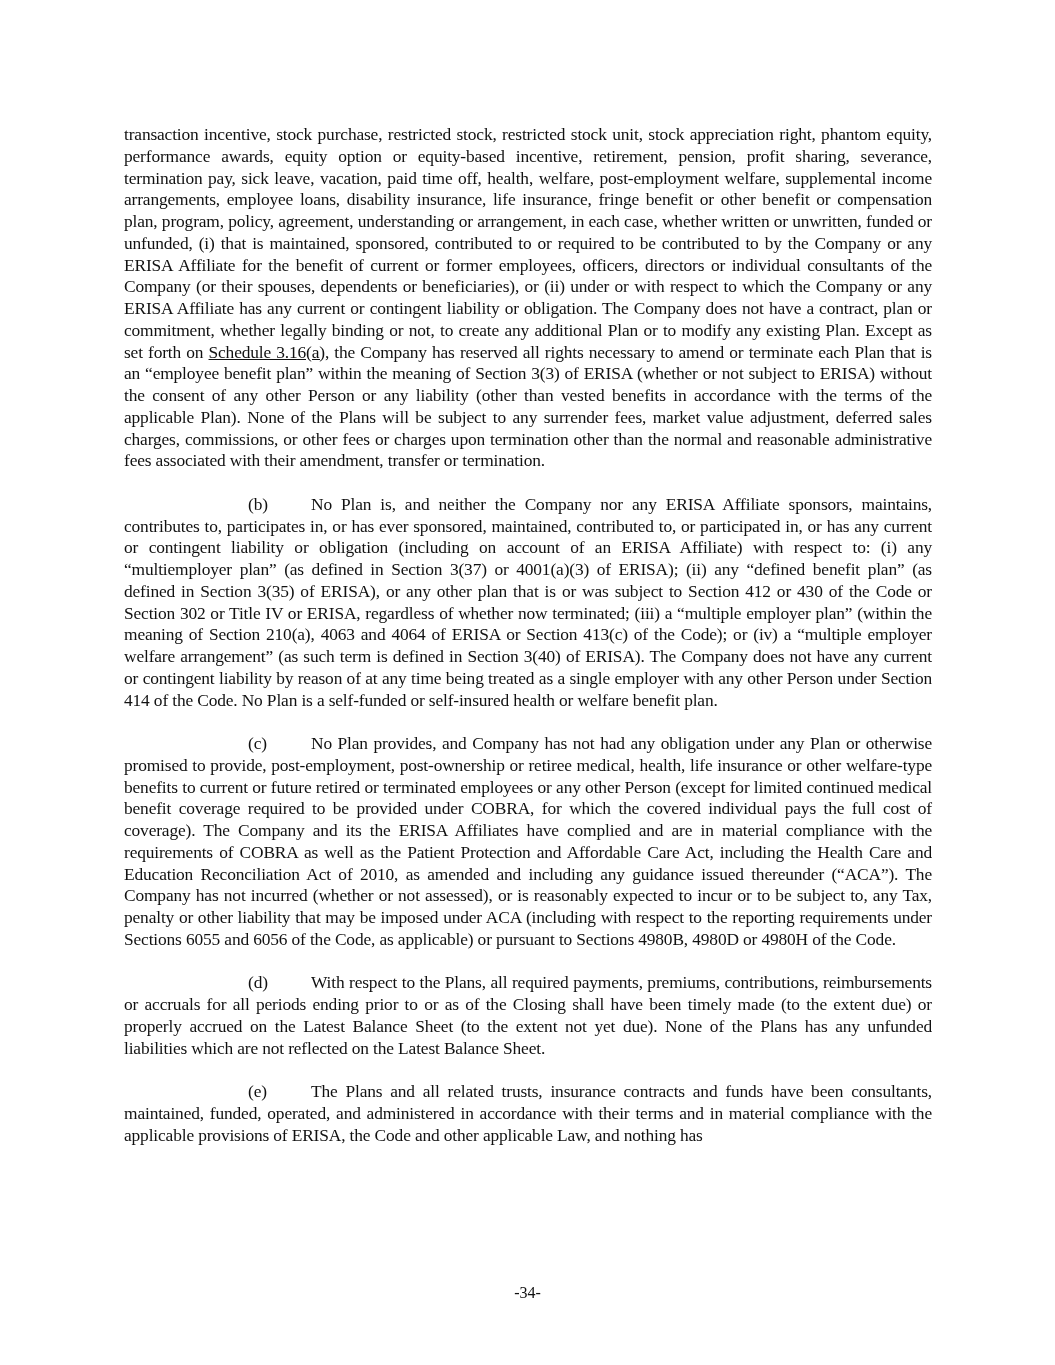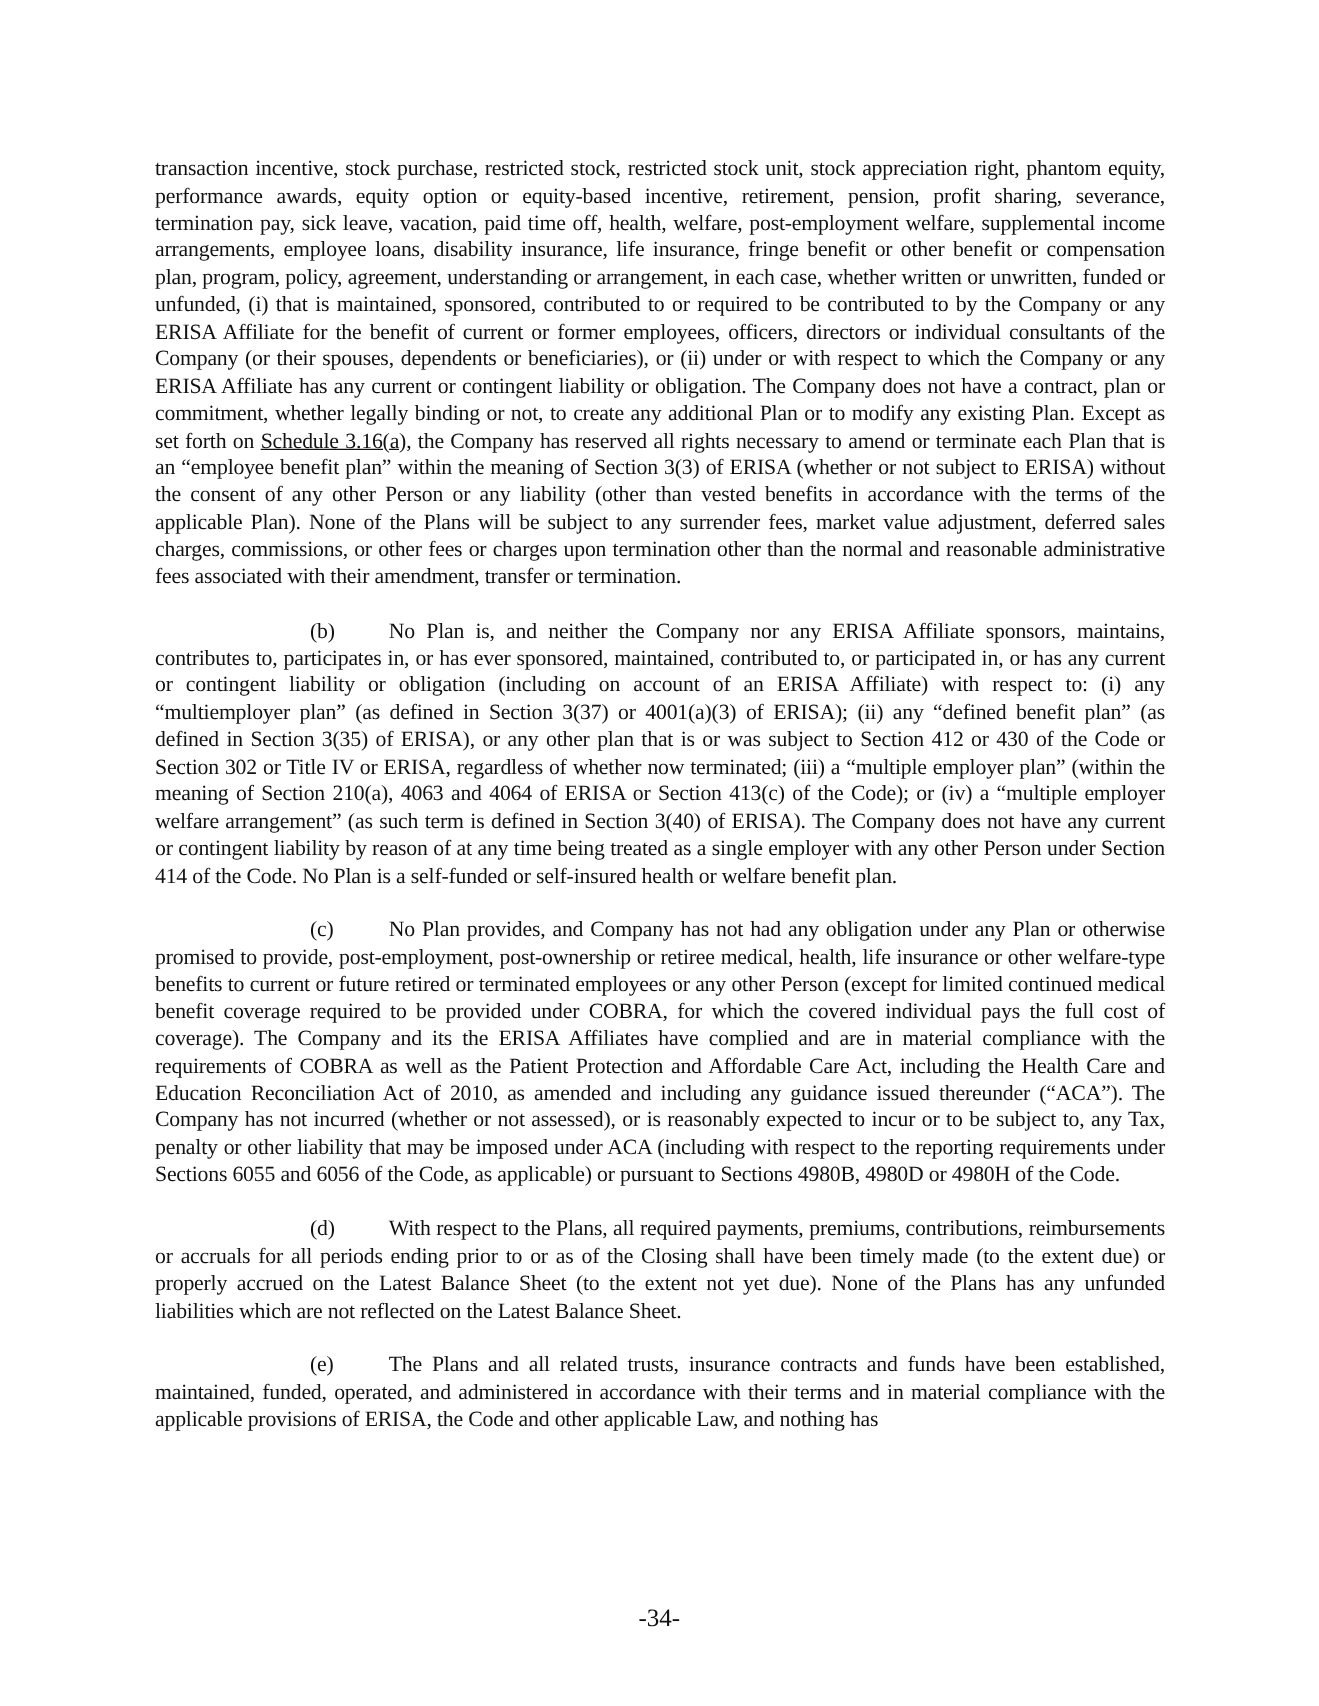--- a/index.html
+++ b/index.html
@@ -36,33 +36,33 @@
     }
     .u {
       text-decoration: underline;
     }
     .page-number {
       position: absolute;
       top: 1284px;
       left: 0;
       width: 1055px;
       text-align: center;
-      font-size: 20px;
+      font-size: 16px;
     }
   </style>
 </head>
 <body>
 
 <div class="page">
 
   <p class="para"><span>transaction incentive, stock purchase, restricted stock, restricted stock unit, stock appreciation right, phantom equity, performance awards, equity option or equity-based incentive, retirement, pension, profit sharing, severance, termination pay, sick leave, vacation, paid time off, health, welfare, post-employment welfare, supplemental income arrangements, employee loans, disability insurance, life insurance, fringe benefit or other benefit or compensation plan, program, policy, agreement, understanding or arrangement, in each case, whether written or unwritten, funded or unfunded, (i) that is maintained, sponsored, contributed to or required to be contributed to by the Company or any ERISA Affiliate for the benefit of current or former employees, officers, directors or individual consultants of the Company (or their spouses, dependents or beneficiaries), or (ii) under or with respect to which the Company or any ERISA Affiliate has any current or contingent liability or obligation. The Company does not have a contract, plan or commitment, whether legally binding or not, to create any additional Plan or to modify any existing Plan. Except as set forth on </span><span class="u">Schedule 3.16(a)</span><span>, the Company has reserved all rights necessary to amend or terminate each Plan that is an “employee benefit plan” within the meaning of Section 3(3) of ERISA (whether or not subject to ERISA) without the consent of any other Person or any liability (other than vested benefits in accordance with the terms of the applicable Plan). None of the Plans will be subject to any surrender fees, market value adjustment, deferred sales charges, commissions, or other fees or charges upon termination other than the normal and reasonable administrative fees associated with their amendment, transfer or termination.</span></p>
 
   <p class="para"><span class="marker">(b)</span><span>No Plan is, and neither the Company nor any ERISA Affiliate sponsors, maintains, contributes to, participates in, or has ever sponsored, maintained, contributed to, or participated in, or has any current or contingent liability or obligation (including on account of an ERISA Affiliate) with respect to: (i) any “multiemployer plan” (as defined in Section 3(37) or 4001(a)(3) of ERISA); (ii) any “defined benefit plan” (as defined in Section 3(35) of ERISA), or any other plan that is or was subject to Section 412 or 430 of the Code or Section 302 or Title IV or ERISA, regardless of whether now terminated; (iii) a “multiple employer plan” (within the meaning of Section 210(a), 4063 and 4064 of ERISA or Section 413(c) of the Code); or (iv) a “multiple employer welfare arrangement” (as such term is defined in Section 3(40) of ERISA). The Company does not have any current or contingent liability by reason of at any time being treated as a single employer with any other Person under Section 414 of the Code. No Plan is a self-funded or self-insured health or welfare benefit plan.</span></p>
 
   <p class="para"><span class="marker">(c)</span><span>No Plan provides, and Company has not had any obligation under any Plan or otherwise promised to provide, post-employment, post-ownership or retiree medical, health, life insurance or other welfare-type benefits to current or future retired or terminated employees or any other Person (except for limited continued medical benefit coverage required to be provided under COBRA, for which the covered individual pays the full cost of coverage). The Company and its the ERISA Affiliates have complied and are in material compliance with the requirements of COBRA as well as the Patient Protection and Affordable Care Act, including the Health Care and Education Reconciliation Act of 2010, as amended and including any guidance issued thereunder (“ACA”). The Company has not incurred (whether or not assessed), or is reasonably expected to incur or to be subject to, any Tax, penalty or other liability that may be imposed under ACA (including with respect to the reporting requirements under Sections 6055 and 6056 of the Code, as applicable) or pursuant to Sections 4980B, 4980D or 4980H of the Code.</span></p>
 
   <p class="para"><span class="marker">(d)</span><span>With respect to the Plans, all required payments, premiums, contributions, reimbursements or accruals for all periods ending prior to or as of the Closing shall have been timely made (to the extent due) or properly accrued on the Latest Balance Sheet (to the extent not yet due). None of the Plans has any unfunded liabilities which are not reflected on the Latest Balance Sheet.</span></p>
 
-  <p class="para"><span class="marker">(e)</span><span>The Plans and all related trusts, insurance contracts and funds have been established, maintained, funded, operated, and administered in accordance with their terms and in material compliance with the applicable provisions of ERISA, the Code and other applicable Law, and nothing has</span></p>
+  <p class="para"><span class="marker">(e)</span><span>The Plans and all related trusts, insurance contracts and funds have been consultants, maintained, funded, operated, and administered in accordance with their terms and in material compliance with the applicable provisions of ERISA, the Code and other applicable Law, and nothing has</span></p>
 
 </div>
 
 <div class="page-number">-34-</div>
 
 </body></html>

